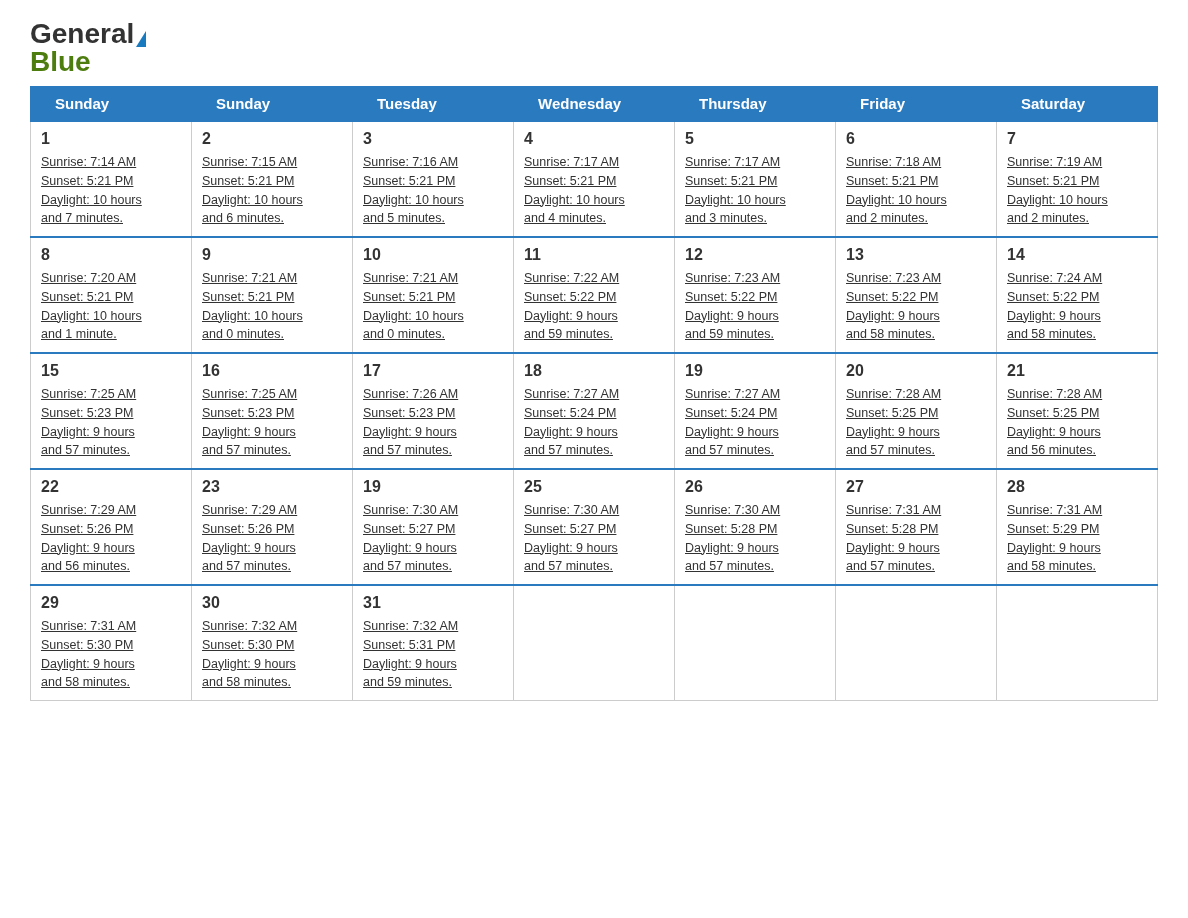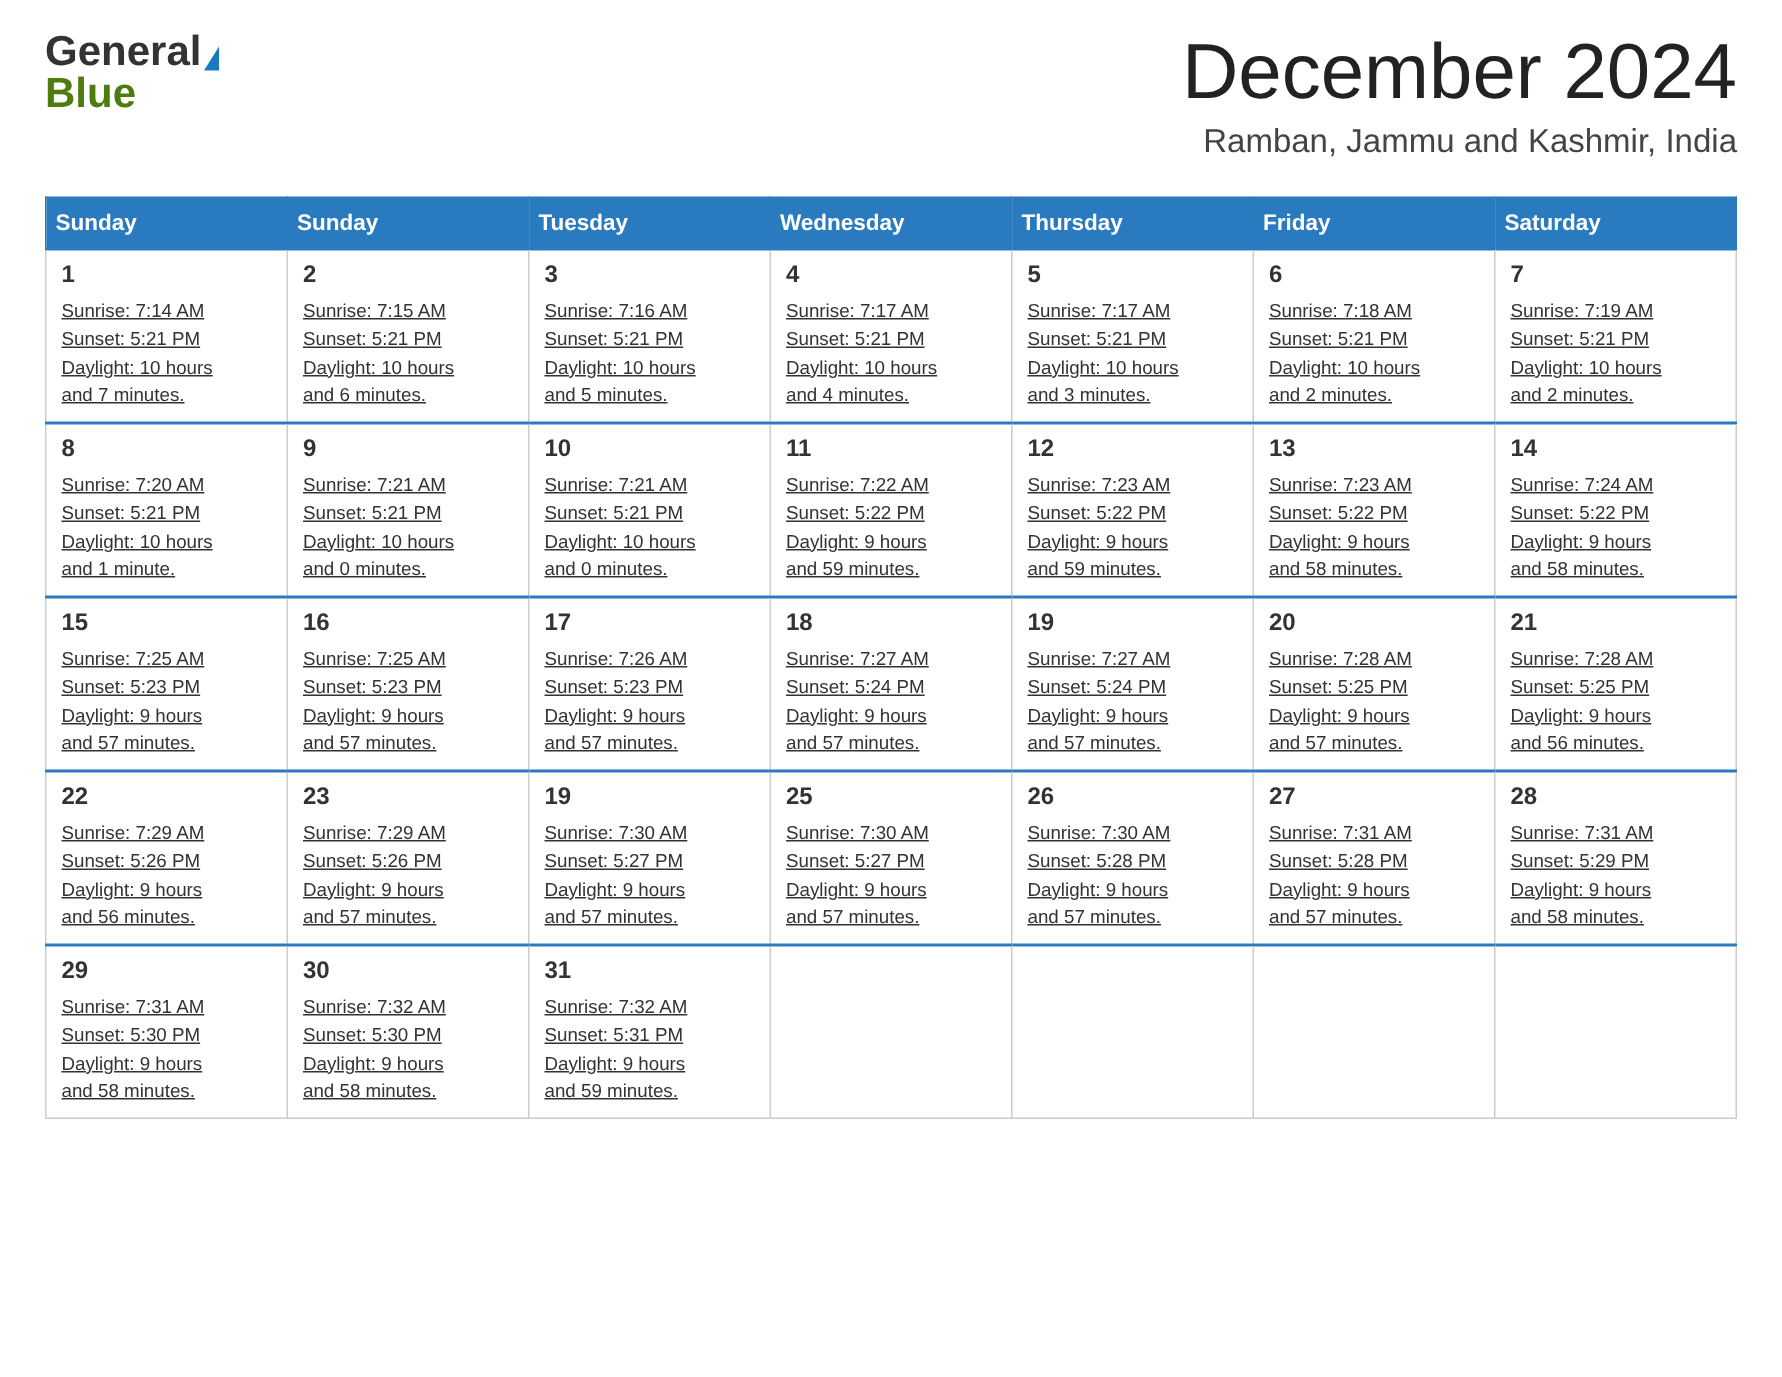--- a/index.html
+++ b/index.html
@@ -7,21 +7,21 @@
       font-family: Arial, sans-serif;
       background: #fff;
       padding: 20px 30px;
       width: 1188px;
       min-height: 918px;
     }
     .header {
       display: flex;
       align-items: flex-start;
       justify-content: space-between;
-      margin-bottom: 24px;
+      margin-bottom: 10px;
     }
     .logo {
       display: flex;
       flex-direction: column;
       align-items: flex-start;
     }
     .logo-general {
       font-size: 28px;
       font-weight: bold;
       color: #333;
@@ -60,21 +60,21 @@
     table {
       width: 100%;
       border-collapse: collapse;
       margin-top: 8px;
     }
     thead th {
       background-color: #2a7abf;
       color: white;
       font-size: 15px;
       font-weight: bold;
-      padding: 8px 6px;
+      padding: 8px 24px;
       text-align: left;
       border: 1px solid #2a7abf;
     }
     tbody td {
       vertical-align: top;
       padding: 8px 10px;
       border: 1px solid #ccc;
       border-top: 2px solid #2a7abf;
       font-size: 13px;
       color: #333;
@@ -102,24 +102,20 @@
 
 <div class="header">
   <div class="logo">
     <div>
       <span class="logo-general">General</span><span class="logo-triangle"></span>
     </div>
     <div>
       <span class="logo-blue">Blue</span>
     </div>
   </div>
-  <div class="title-section">
-    <div class="month-title">December 2024</div>
-    <div class="location">Ramban, Jammu and Kashmir, India</div>
-  </div>
 </div>
 
 <table>
   <thead>
     <tr>
     <th>Sunday</th>
         <th>Sunday</th>
         <th>Tuesday</th>
         <th>Wednesday</th>
         <th>Thursday</th>

